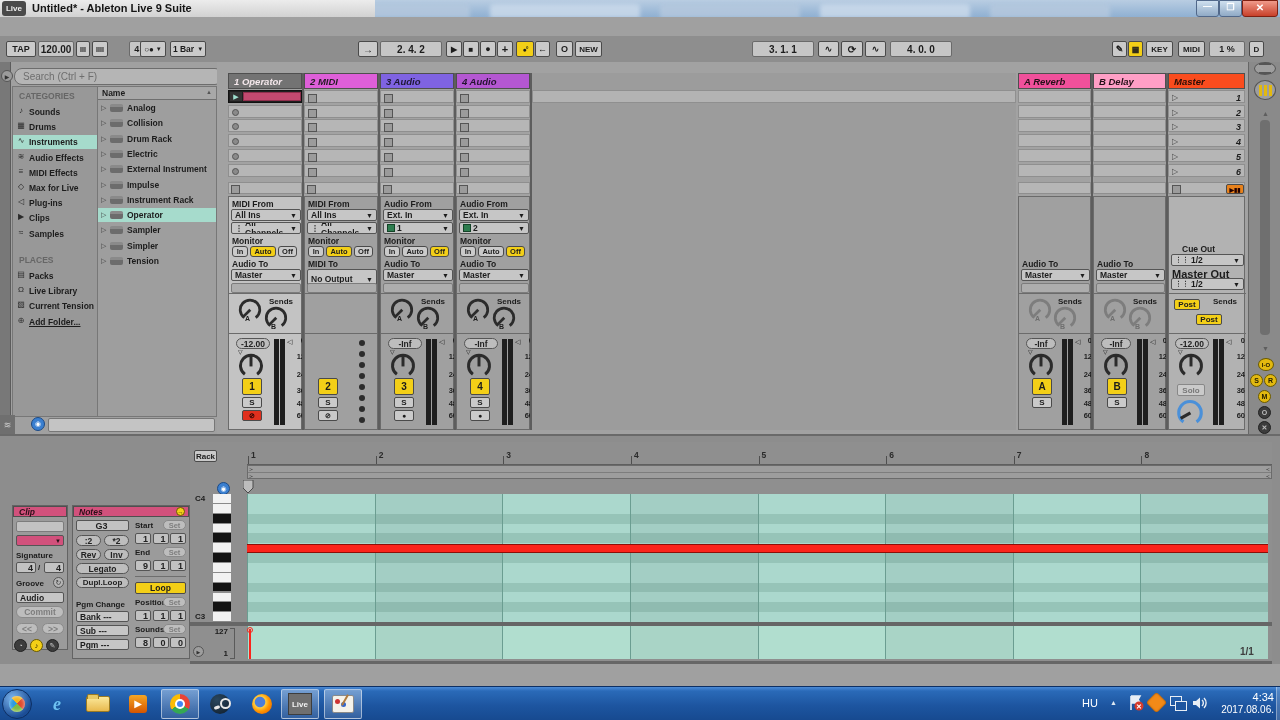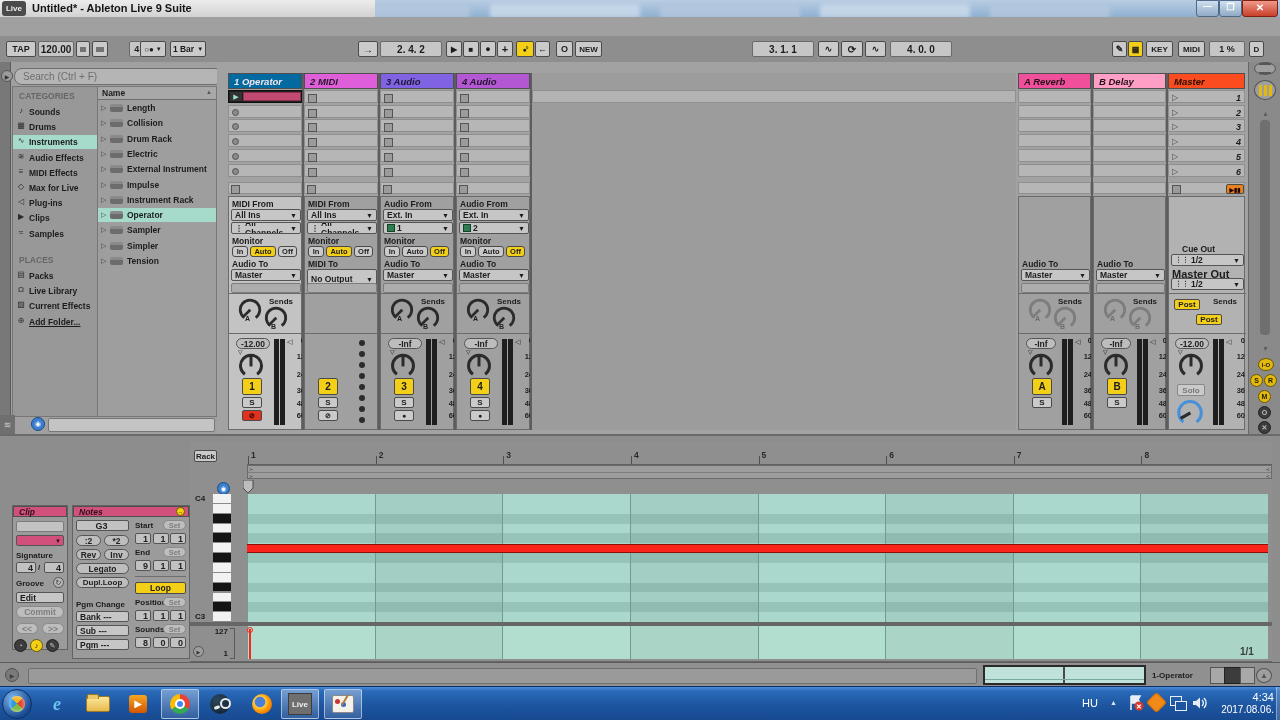--- a/index.html
+++ b/index.html
@@ -141,36 +141,36 @@
         <div style="position: absolute; left: 0px; top: 182px; width: 84px; height: 14px;">
           <div style="position: absolute; left: 3px; top: 1px; width: 10px; height: 12px; font-size: 8px; color: rgb(42, 42, 42); text-align: center;">▤</div>
           <div class="lbl" style="position: absolute; left: 16px; top: 2px; width: 66px; height: 11px; font-size: 8.5px;">Packs</div>
         </div>
         <div style="position: absolute; left: 0px; top: 197.2px; width: 84px; height: 14px;">
           <div style="position: absolute; left: 3px; top: 1px; width: 10px; height: 12px; font-size: 8px; color: rgb(42, 42, 42); text-align: center;">Ω</div>
           <div class="lbl" style="position: absolute; left: 16px; top: 2px; width: 66px; height: 11px; font-size: 8.5px;">Live Library</div>
         </div>
         <div style="position: absolute; left: 0px; top: 212.4px; width: 84px; height: 14px;">
           <div style="position: absolute; left: 3px; top: 1px; width: 10px; height: 12px; font-size: 8px; color: rgb(42, 42, 42); text-align: center;">▧</div>
-          <div class="lbl" style="position: absolute; left: 16px; top: 2px; width: 66px; height: 11px; font-size: 8.5px;">Current Effects</div>
+          <div class="lbl" style="position: absolute; left: 16px; top: 2px; width: 66px; height: 11px; font-size: 8.5px;">Current Tension</div>
         </div>
         <div style="position: absolute; left: 0px; top: 227.6px; width: 84px; height: 14px;">
           <div style="position: absolute; left: 3px; top: 1px; width: 10px; height: 12px; font-size: 8px; color: rgb(42, 42, 42); text-align: center;">⊕</div>
           <div class="lbl" style="position: absolute; left: 16px; top: 2px; width: 66px; height: 11px; font-size: 8.5px; text-decoration: underline;">Add Folder...</div>
         </div>
       </div>
       <div style="position: absolute; left: 97px; top: 24px; width: 118px; height: 329px; background: rgb(158, 158, 158); border: 1px solid rgb(119, 119, 119);">
         <div style="position: absolute; left: 0px; top: 0px; width: 118px; height: 12px; background: rgb(168, 168, 168); border-bottom: 1px solid rgb(111, 111, 111);">
           <div class="lbl" style="position: absolute; left: 4px; top: 1px; width: 60px; height: 10px; font-size: 8.5px;">Name</div>
           <div style="position: absolute; left: 108px; top: 2px; width: 8px; height: 8px; font-size: 6px; color: rgb(85, 85, 85);">▲</div>
         </div>
         <div style="position: absolute; left: 0px; top: 14px; width: 118px; height: 14px;">
           <div style="position: absolute; left: 3px; top: 3px; width: 7px; height: 8px; font-size: 7px; color: rgb(58, 58, 58);">▷</div>
           <div style="position: absolute; left: 12px; top: 3px; width: 13px; height: 8px; background: rgb(108, 108, 108); border-radius: 2px; border-top: 3px solid rgb(138, 138, 138); box-sizing: border-box;"></div>
-          <div class="lbl" style="position: absolute; left: 29px; top: 2px; width: 88px; height: 11px; font-size: 8.5px;">Length</div>
+          <div class="lbl" style="position: absolute; left: 29px; top: 2px; width: 88px; height: 11px; font-size: 8.5px;">Analog</div>
         </div>
         <div style="position: absolute; left: 0px; top: 29.3px; width: 118px; height: 14px;">
           <div style="position: absolute; left: 3px; top: 3px; width: 7px; height: 8px; font-size: 7px; color: rgb(58, 58, 58);">▷</div>
           <div style="position: absolute; left: 12px; top: 3px; width: 13px; height: 8px; background: rgb(108, 108, 108); border-radius: 2px; border-top: 3px solid rgb(138, 138, 138); box-sizing: border-box;"></div>
           <div class="lbl" style="position: absolute; left: 29px; top: 2px; width: 88px; height: 11px; font-size: 8.5px;">Collision</div>
         </div>
         <div style="position: absolute; left: 0px; top: 44.6px; width: 118px; height: 14px;">
           <div style="position: absolute; left: 3px; top: 3px; width: 7px; height: 8px; font-size: 7px; color: rgb(58, 58, 58);">▷</div>
           <div style="position: absolute; left: 12px; top: 3px; width: 13px; height: 8px; background: rgb(108, 108, 108); border-radius: 2px; border-top: 3px solid rgb(138, 138, 138); box-sizing: border-box;"></div>
           <div class="lbl" style="position: absolute; left: 29px; top: 2px; width: 88px; height: 11px; font-size: 8.5px;">Drum Rack</div>
@@ -213,21 +213,21 @@
         <div style="position: absolute; left: 0px; top: 167px; width: 118px; height: 14px;">
           <div style="position: absolute; left: 3px; top: 3px; width: 7px; height: 8px; font-size: 7px; color: rgb(58, 58, 58);">▷</div>
           <div style="position: absolute; left: 12px; top: 3px; width: 13px; height: 8px; background: rgb(108, 108, 108); border-radius: 2px; border-top: 3px solid rgb(138, 138, 138); box-sizing: border-box;"></div>
           <div class="lbl" style="position: absolute; left: 29px; top: 2px; width: 88px; height: 11px; font-size: 8.5px;">Tension</div>
         </div>
       </div>
       <div style="position: absolute; left: 0px; top: 353px; width: 15px; height: 19px; background: rgb(111, 111, 111); color: rgb(207, 207, 207); font-size: 9px; display: flex; align-items: center; justify-content: center;">≋</div>
       <div class="circbtn" style="position: absolute; left: 31px; top: 355px; width: 14px; height: 14px; background: rgb(58, 127, 208); border: 1px solid rgb(29, 74, 133); color: rgb(255, 255, 255); font-size: 7px;">◉</div>
       <div style="position: absolute; left: 48px; top: 356px; width: 165px; height: 12px; background: rgb(196, 196, 196); border: 1px solid rgb(119, 119, 119); border-radius: 2px;"></div>
       <div style="position: absolute; left: 217px; top: 0px; width: 1063px; height: 372px; background: rgb(162, 162, 162);"></div>
-      <div class="hdr" style="position: absolute; left: 228px; top: 11px; width: 74px; height: 16px; background: #0369a1; color: rgb(245, 232, 236); font-size: 9.5px;">1 Operator</div>
+      <div class="hdr" style="position: absolute; left: 228px; top: 11px; width: 74px; height: 16px; background: #737373; color: rgb(245, 232, 236); font-size: 9.5px;">1 Operator</div>
       <div class="slotrow" style="position: absolute; left: 228px; top: 28px; width: 74px; height: 13px; background: rgb(31, 31, 31); border: 1px solid rgb(17, 17, 17);">
         <div style="position: absolute; left: 1px; top: 1px; width: 12px; height: 9px; background: rgb(51, 51, 51); display: flex; align-items: center; justify-content: center; color: rgb(159, 224, 207); font-size: 7px;">▶</div>
         <div style="position: absolute; left: 14px; top: 1px; width: 58px; height: 9px; background: rgb(194, 73, 111); border: 1px solid rgb(143, 47, 77); box-sizing: border-box;"></div>
       </div>
       <div class="slotrow" style="position: absolute; left: 228px; top: 42.7px; width: 74px; height: 13px;">
         <div class="circbtn" style="position: absolute; left: 3px; top: 3px; width: 7px; height: 7px; background: rgb(138, 138, 138); border: 1px solid rgb(85, 85, 85);"></div>
       </div>
       <div class="slotrow" style="position: absolute; left: 228px; top: 57.4px; width: 74px; height: 13px;">
         <div class="circbtn" style="position: absolute; left: 3px; top: 3px; width: 7px; height: 7px; background: rgb(138, 138, 138); border: 1px solid rgb(85, 85, 85);"></div>
       </div>
@@ -784,21 +784,21 @@
         <div class="sunk" style="position: absolute; left: 3px; top: 15px; width: 48px; height: 11px; background: rgb(194, 194, 194);"></div>
         <div style="position: absolute; left: 3px; top: 29px; width: 48px; height: 11px; background: rgb(210, 81, 124); border: 1px solid rgb(85, 85, 85); border-radius: 2px; display: flex; align-items: center; justify-content: flex-end; padding-right: 2px; box-sizing: border-box;">
           <div style="font-size: 6px; color: rgb(42, 15, 24);">▼</div>
         </div>
         <div class="lbl" style="position: absolute; left: 3px; top: 45px; width: 48px; height: 9px; font-size: 8px;">Signature</div>
         <div class="vbox" style="position: absolute; left: 3px; top: 56px; width: 20px; height: 11px;">4</div>
         <div class="lbl" style="position: absolute; left: 25px; top: 57px; width: 5px; height: 9px; font-size: 8px;">/</div>
         <div class="vbox" style="position: absolute; left: 31px; top: 56px; width: 20px; height: 11px;">4</div>
         <div class="lbl" style="position: absolute; left: 3px; top: 73px; width: 32px; height: 9px; font-size: 8px;">Groove</div>
         <div class="circbtn" style="position: absolute; left: 40px; top: 71px; width: 11px; height: 11px; background: rgb(181, 181, 181); border: 1px solid rgb(85, 85, 85); font-size: 7px; color: rgb(51, 51, 51);">↻</div>
-        <div class="dd" style="position: absolute; left: 3px; top: 86px; width: 48px; height: 11px;">Edit</div>
+        <div class="dd" style="position: absolute; left: 3px; top: 86px; width: 48px; height: 11px;">Audio</div>
         <div class="pill ghost" style="position: absolute; left: 3px; top: 100px; width: 48px; height: 12px;">Commit</div>
         <div class="pill ghost" style="position: absolute; left: 3px; top: 117px; width: 22px; height: 11px;">&lt;&lt;</div>
         <div class="pill ghost" style="position: absolute; left: 29px; top: 117px; width: 22px; height: 11px;">&gt;&gt;</div>
       </div>
       <div class="circbtn" style="position: absolute; left: 14px; top: 203px; width: 13px; height: 13px; background: rgb(60, 60, 60); border: 1px solid rgb(34, 34, 34); color: rgb(204, 204, 204); font-size: 7px;">◔</div>
       <div class="circbtn" style="position: absolute; left: 30px; top: 203px; width: 13px; height: 13px; background: rgb(243, 207, 23); border: 1px solid rgb(106, 90, 0); color: rgb(32, 26, 0); font-size: 7px;">♪</div>
       <div class="circbtn" style="position: absolute; left: 46px; top: 203px; width: 13px; height: 13px; background: rgb(60, 60, 60); border: 1px solid rgb(34, 34, 34); color: rgb(204, 204, 204); font-size: 7px;">✎</div>
       <div style="position: absolute; left: 72px; top: 69px; width: 116px; height: 152px; background: rgb(155, 155, 155); border: 1px solid rgb(99, 99, 99);">
         <div class="hdr" style="position: absolute; left: 0px; top: 0px; width: 116px; height: 11px; background: rgb(210, 81, 124); color: rgb(42, 15, 24); font-size: 8.5px;">Notes</div>
         <div class="circbtn" style="position: absolute; left: 103px; top: 1px; width: 9px; height: 9px; background: rgb(243, 207, 23); border: 1px solid rgb(106, 90, 0); color: rgb(32, 26, 0); font-size: 6px;">→</div>
@@ -923,33 +923,20 @@
         </div>
         <div class="lbl" style="position: absolute; left: 18px; top: 185.05px; width: 20px; height: 9px; font-size: 8px; text-align: right;">127</div>
         <div class="lbl" style="position: absolute; left: 24px; top: 207.05px; width: 14px; height: 9px; font-size: 8px; text-align: right;">1</div>
         <div style="position: absolute; left: 40px; top: 186.05px; width: 4px; height: 29px; border-top: 1px solid rgb(90, 90, 90); border-right: 1px solid rgb(90, 90, 90); border-bottom: 1px solid rgb(90, 90, 90); border-image: initial; border-left: none;"></div>
         <div class="circbtn" style="position: absolute; left: 3px; top: 204.05px; width: 11px; height: 11px; background: rgb(158, 158, 158); border: 1px solid rgb(85, 85, 85); font-size: 5px; color: rgb(51, 51, 51);">▶</div>
         <div class="lbl" style="position: absolute; left: 1050px; top: 204.05px; width: 26px; height: 11px; font-size: 10px; color: rgb(63, 63, 63);">1/1</div>
         <div style="position: absolute; left: 0px; top: 219.05px; width: 1082px; height: 3px; background: rgb(102, 102, 102);"></div>
       </div>
     </div>
 
-  <div class="abs" id="statusbar" style="left:0;top:662px;width:1280px;height:24px;background:#909090;border-top:1px solid #5e5e5e;">
-      <div class="circbtn" style="position: absolute; left: 5px; top: 5px; width: 14px; height: 14px; background: rgb(122, 122, 122); border: 1px solid rgb(79, 79, 79); color: rgb(61, 61, 61); font-size: 6px;">▶</div>
-      <div style="position: absolute; left: 28px; top: 5px; width: 947px; height: 14px; background: rgb(154, 154, 154); border: 1px solid rgb(111, 111, 111); border-radius: 2px;"></div>
-      <div style="position: absolute; left: 983px; top: 2px; width: 163px; height: 20px; background: rgb(191, 227, 218); border: 2px solid rgb(42, 42, 42); box-sizing: border-box;">
-        <div style="position: absolute; left: 78px; top: 0px; width: 1.5px; height: 16px; background: rgb(74, 74, 74);"></div>
-        <div style="position: absolute; left: 0px; top: 12px; width: 159px; height: 1px; background: rgb(122, 168, 157);"></div>
-      </div>
-      <div class="lbl" style="position: absolute; left: 1152px; top: 8px; width: 55px; height: 10px; font-size: 8px;">1-Operator</div>
-      <div style="position: absolute; left: 1210px; top: 4px; width: 13px; height: 15px; background: rgb(168, 168, 168); border: 1px solid rgb(85, 85, 85);"></div>
-      <div style="position: absolute; left: 1224px; top: 4px; width: 15px; height: 15px; background: rgb(60, 60, 60); border: 1px solid rgb(34, 34, 34);"></div>
-      <div style="position: absolute; left: 1240px; top: 4px; width: 13px; height: 15px; background: rgb(168, 168, 168); border: 1px solid rgb(85, 85, 85);"></div>
-      <div class="circbtn" style="position: absolute; left: 1256px; top: 5px; width: 16px; height: 15px; background: rgb(158, 158, 158); border: 1px solid rgb(85, 85, 85); color: rgb(90, 90, 90); font-size: 8px;">▲</div>
-    </div>
 
   <div class="abs" id="taskbar" style="left:0;top:686px;width:1280px;height:34px;background:linear-gradient(#4b8ad6 0%,#2a6ab8 12%,#1d55a0 55%,#16498f 100%);border-top:1px solid #0d2f63;">
       <div class="circbtn" style="position: absolute; left: 2px; top: 2px; width: 30px; height: 30px; background: radial-gradient(circle at 35% 30%, rgb(125, 182, 238), rgb(27, 77, 150) 70%); border: 1px solid rgb(13, 47, 99);">
         <div style="width:16px;height:16px;border-radius:50%;transform:rotate(45deg);background:conic-gradient(#e04b2f 0 25%, #7fbb42 0 50%, #2d9ce0 0 75%, #f2b51e 0);box-shadow:0 0 4px rgba(255,255,255,.7) inset;"></div>
       </div>
       <div style="position: absolute; left: 38px; top: 2px; width: 38px; height: 30px;">
         <div style="position: absolute; left: 50%; top: 50%; transform: translate(-50%, -50%);"><span style="font:bold italic 18px 'Liberation Serif',serif;color:#6fc1f2;text-shadow:0 0 2px #1a5f9e;">e</span></div>
       </div>
       <div style="position: absolute; left: 79px; top: 2px; width: 38px; height: 30px;">
         <div style="position: absolute; left: 50%; top: 50%; transform: translate(-50%, -50%);">

